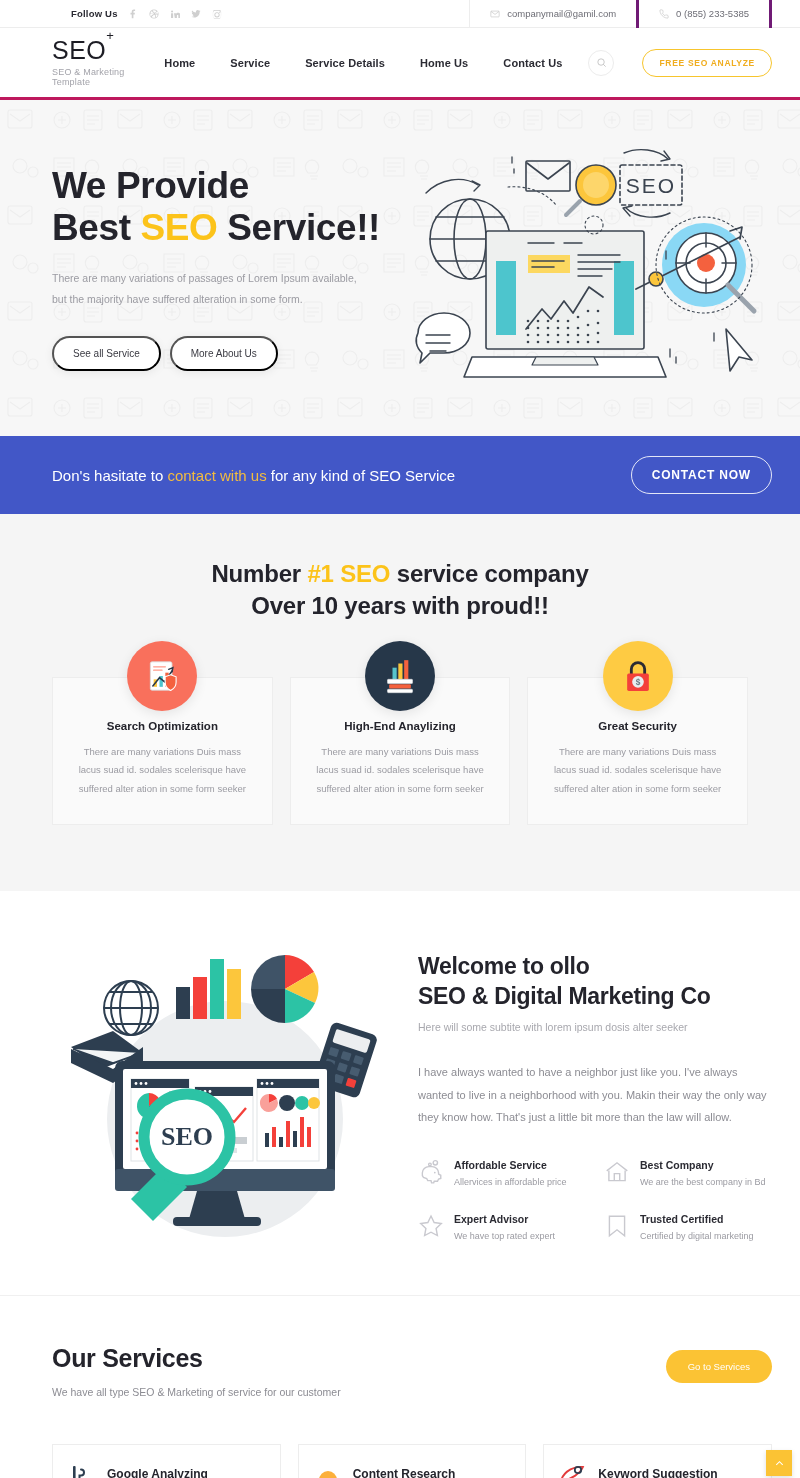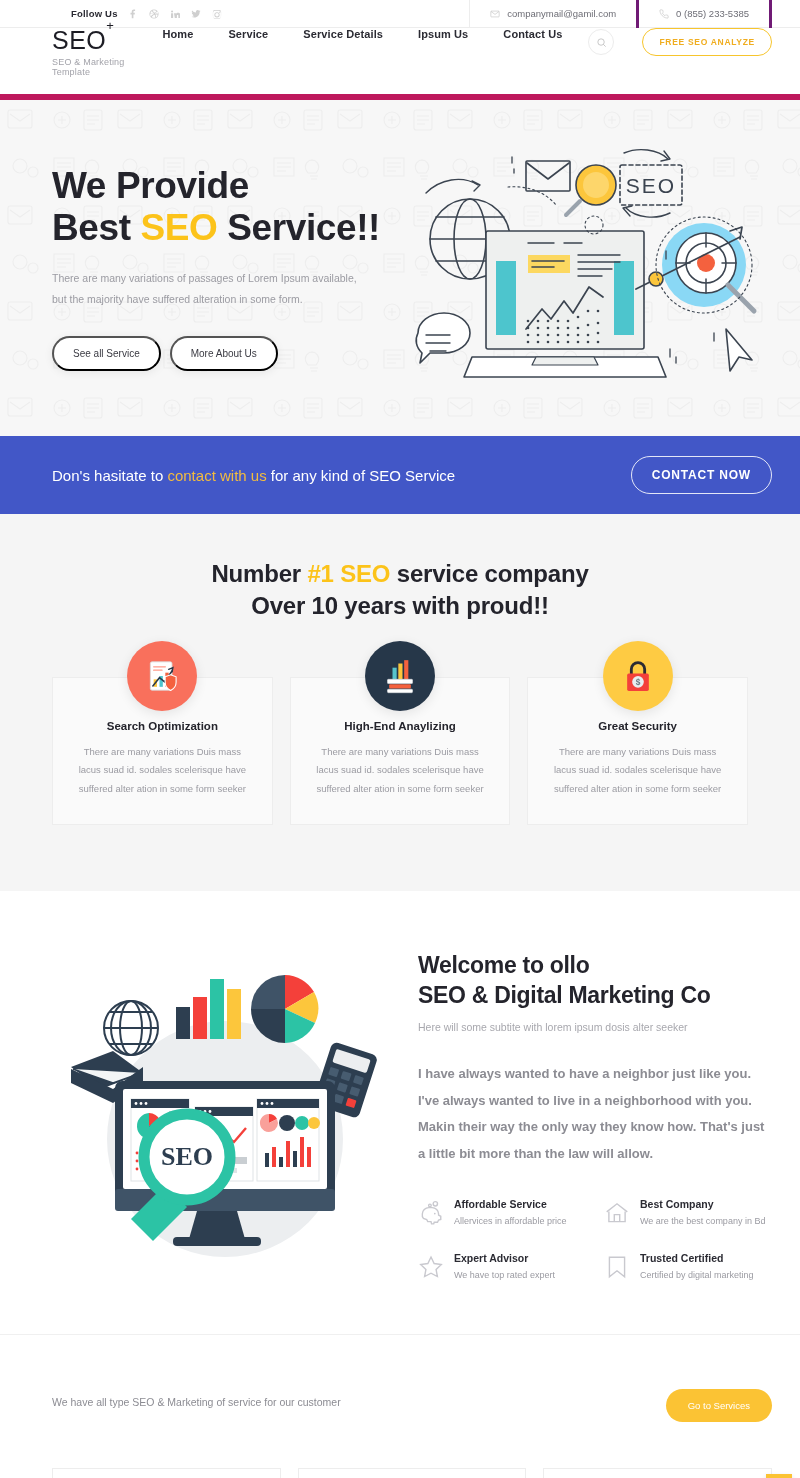--- a/index.html
+++ b/index.html
@@ -41,24 +41,24 @@
     height: 28px;
     line-height: 28px;
   }
   .contact-item:first-child { border-left: 1px solid #ededed; }
   .contact-item svg { width: 10px; height: 10px; stroke: #bdbdbd; fill: none; stroke-width: 1.4; }
 
   
   .nav {
     height: 72px;
     display: flex;
-    align-items: flex-start;
+    align-items: center;
     padding: 0 28px 0 52px;
     background: #fff;
-    border-bottom: 6px solid #be185d;
+    border-bottom: 3px solid #be185d;
   }
   .brand { display: flex; flex-direction: column; justify-content: center; }
   .brand-name {
     font-size: 25px; font-weight: 400; letter-spacing: .5px;
     color: #1d1d25; line-height: 1; position: relative; display: inline-block;
   }
   .brand-name sup { font-size: 13px; top: -.75em; position: relative; }
   .brand-tag { font-size: 9px; color: #a3a3aa; margin-top: 4px; letter-spacing: .2px; }
   .nav-spacer { flex: 1; }
   .menu { display: flex; align-items: center; gap: 35px; }
@@ -165,26 +165,26 @@
     display: flex; align-items: center; gap: 18px;
     border-bottom: 1px solid #f0f0f0;
   }
   .welcome-left { width: 340px; display: flex; align-items: center; justify-content: center; }
   .welcome-right { flex: 1; padding-left: 8px; }
   .welcome-title {
     font-size: 23px; font-weight: bold; color: #24242c; line-height: 1.3;
     letter-spacing: -.3px;
   }
   .welcome-subtitle { font-size: 10.5px; color: #a8a8ae; margin-top: 10px; }
-  .welcome-body { font-size: 13px; color: #8c8c93; line-height: 2.05; margin-top: 28px; font-weight: bold; }
+  .welcome-body { font-size: 11px; color: #8c8c93; line-height: 2.05; margin-top: 28px; }
   .feat-grid {
     display: grid; grid-template-columns: 1fr 1fr;
     gap: 22px 18px; margin-top: 26px;
   }
-  .feat-item { display: flex; gap: 10px; align-items: flex-end; }
+  .feat-item { display: flex; gap: 10px; align-items: center; }
   .feat-ico { width: 26px; height: 26px; flex: 0 0 26px; margin-top: 1px; }
   .feat-ico svg { width: 26px; height: 26px; stroke: #c9c9cf; fill: none; stroke-width: 1.3; }
   .feat-h { font-size: 10.5px; font-weight: bold; color: #2b2b33; }
   .feat-p { font-size: 9px; color: #9b9ba2; margin-top: 4px; }
 
   
   .services { background: #fff; padding: 48px 28px 0 52px; }
   .services-head { display: flex; align-items: flex-start; justify-content: space-between; }
   .services-title { font-size: 25px; font-weight: bold; color: #24242c; letter-spacing: -.3px; }
   .services-sub { font-size: 10.5px; color: #8c8c93; margin-top: 13px; }
@@ -267,21 +267,21 @@
   <div class="nav">
     <div class="brand">
       <div class="brand-name"><span>SEO</span><sup>+</sup></div>
       <div class="brand-tag">SEO &amp; Marketing Template</div>
     </div>
     <div class="nav-spacer"></div>
     <div class="menu">
       <span class="menu-item">Home</span>
       <span class="menu-item">Service</span>
       <span class="menu-item">Service Details</span>
-      <span class="menu-item">Ipsum Us</span>
+      <span class="menu-item">Home Us</span>
       <span class="menu-item">Contact Us</span>
     </div>
     <div class="nav-right">
       <div class="search-btn">
         <svg viewBox="0 0 24 24">
             <circle cx="11" cy="11" r="7"></circle>
             <path d="M16.2 16.2L21 21"></path>
           </svg>
       </div>
       <button class="cta-outline">FREE SEO ANALYZE</button>
@@ -685,20 +685,21 @@
           </span>
         </div>
 
       </div>
     </div>
   </div>
 
   <div class="services">
     <div class="services-head">
       <div>
+        <h2 class="services-title">Our Services</h2>
         <div class="services-sub">We have all type SEO &amp; Marketing of service for our customer</div>
       </div>
       <button class="services-btn">Go to Services</button>
     </div>
     <div class="srv-row">
 
       <div class="srv-card">
         <span class="srv-ico">
           <svg width="24" height="24" viewBox="0 0 24 24">
             <rect x="3" y="4" width="2.6" height="16" rx="1" fill="#2d3e50"></rect>

